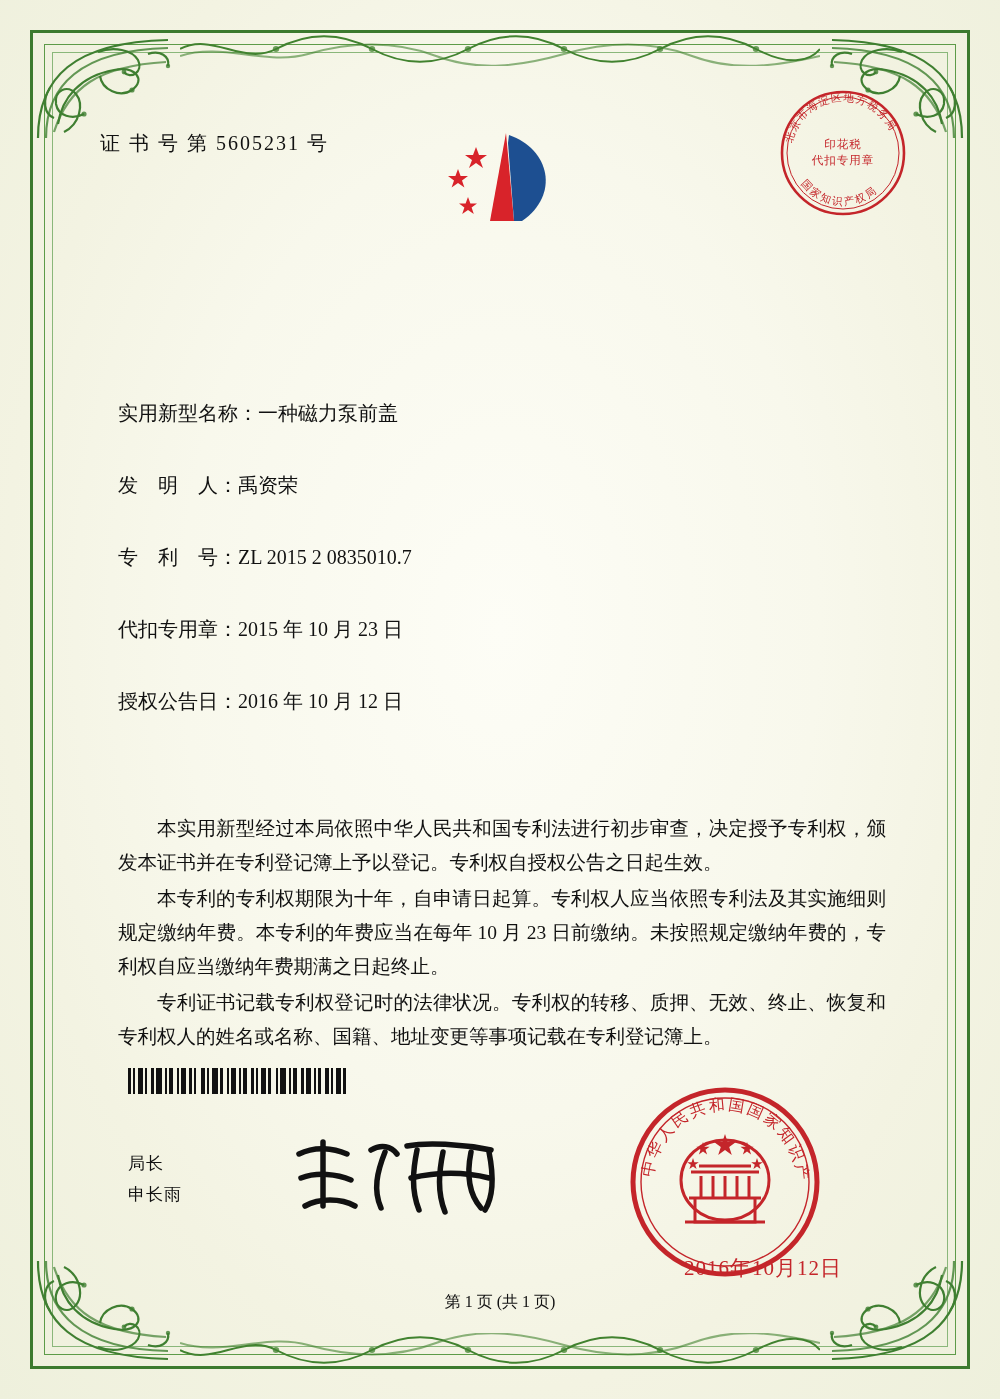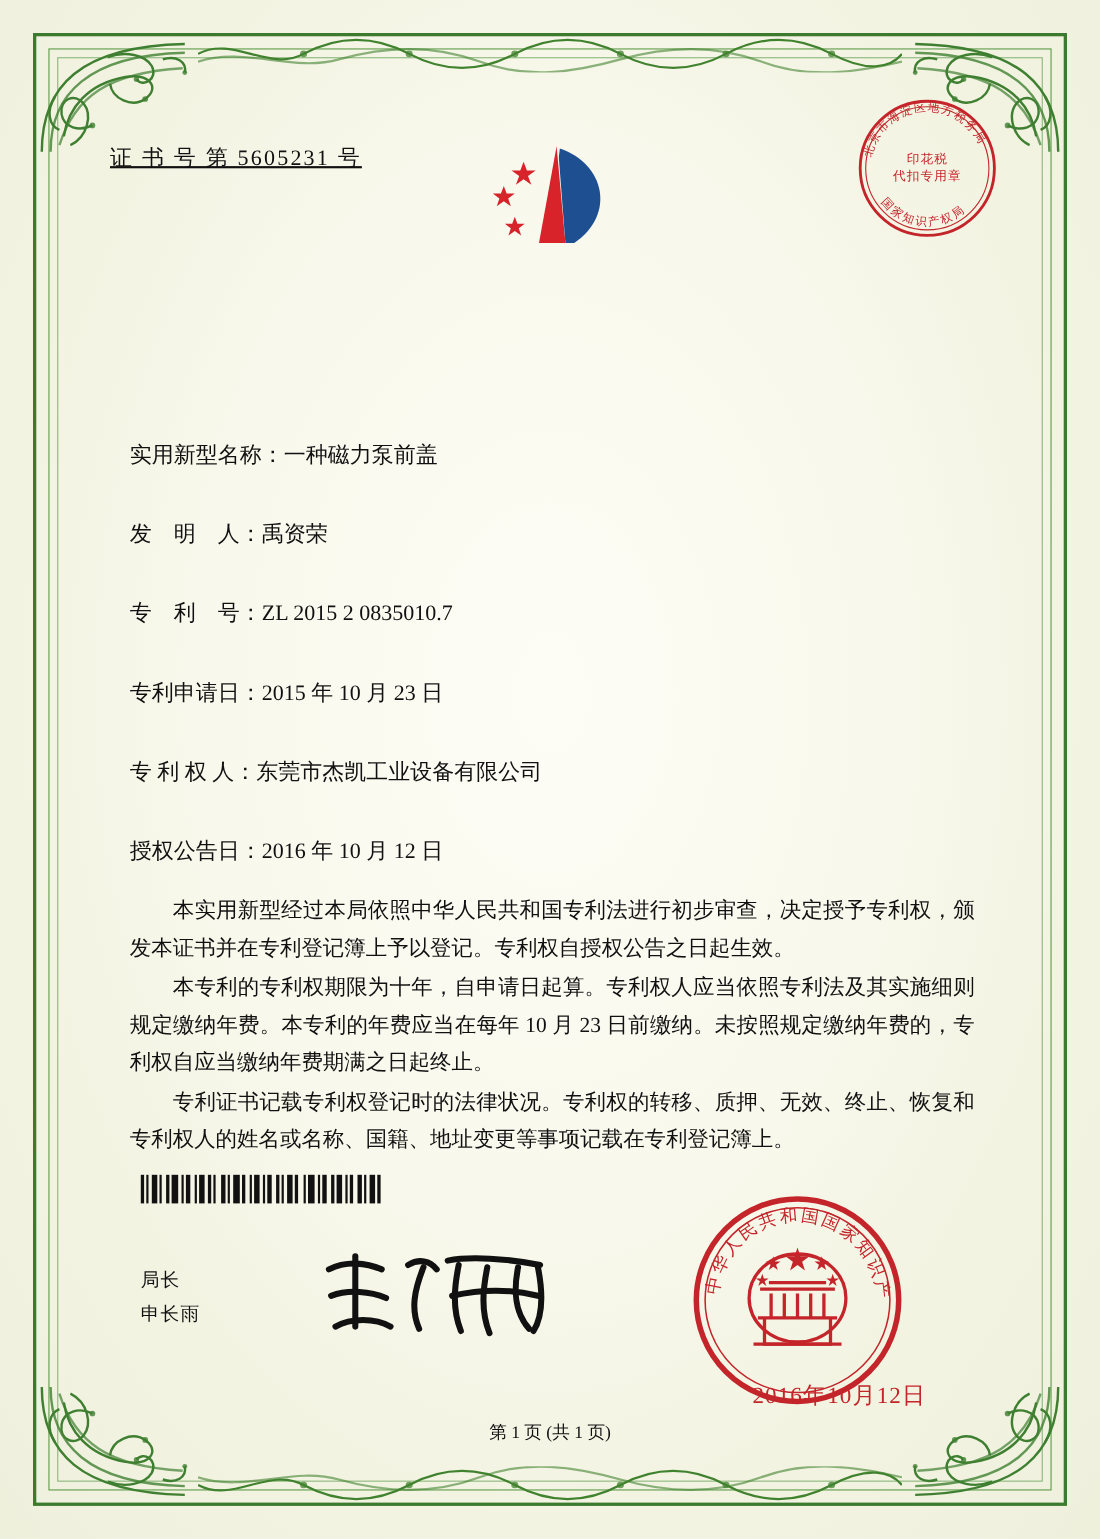--- a/index.html
+++ b/index.html
@@ -64,21 +64,20 @@
 
   
   .cert-no {
     position: absolute;
     left: 100px;
     top: 130px;
     font-size: 20px;
     letter-spacing: 2px;
     color: #111;
     white-space: nowrap;
-    text-decoration: underline;
   }
 
   .logo {
     position: absolute;
     left: 50%;
     top: 125px;
     transform: translateX(-50%);
     width: 180px;
     height: 115px;
   }
@@ -368,24 +367,21 @@
     <div class="field-row">
       <span class="field-label">实用新型名称：</span><span class="field-value">一种磁力泵前盖</span>
     </div>
     <div class="field-row">
       <span class="field-label">发　明　人：</span><span class="field-value">禹资荣</span>
     </div>
     <div class="field-row">
       <span class="field-label">专　利　号：</span><span class="field-value">ZL 2015 2 0835010.7</span>
     </div>
     <div class="field-row">
-      <span class="field-label">专利申请日：</span><span class="field-value">2015 年 10 月 23 日</span>
-    </div>
-    <div class="field-row">
-      <span class="field-label">专 利 权 人：</span><span class="field-value">东莞市杰凯工业设备有限公司</span>
+      <span class="field-label">代扣专用章：</span><span class="field-value">2015 年 10 月 23 日</span>
     </div>
     <div class="field-row">
       <span class="field-label">授权公告日：</span><span class="field-value">2016 年 10 月 12 日</span>
     </div>
   </div>
 
   <div class="body-text">
     <p>本实用新型经过本局依照中华人民共和国专利法进行初步审查，决定授予专利权，颁发本证书并在专利登记簿上予以登记。专利权自授权公告之日起生效。</p>
     <p>本专利的专利权期限为十年，自申请日起算。专利权人应当依照专利法及其实施细则规定缴纳年费。本专利的年费应当在每年 10 月 23 日前缴纳。未按照规定缴纳年费的，专利权自应当缴纳年费期满之日起终止。</p>
     <p>专利证书记载专利权登记时的法律状况。专利权的转移、质押、无效、终止、恢复和专利权人的姓名或名称、国籍、地址变更等事项记载在专利登记簿上。</p>

